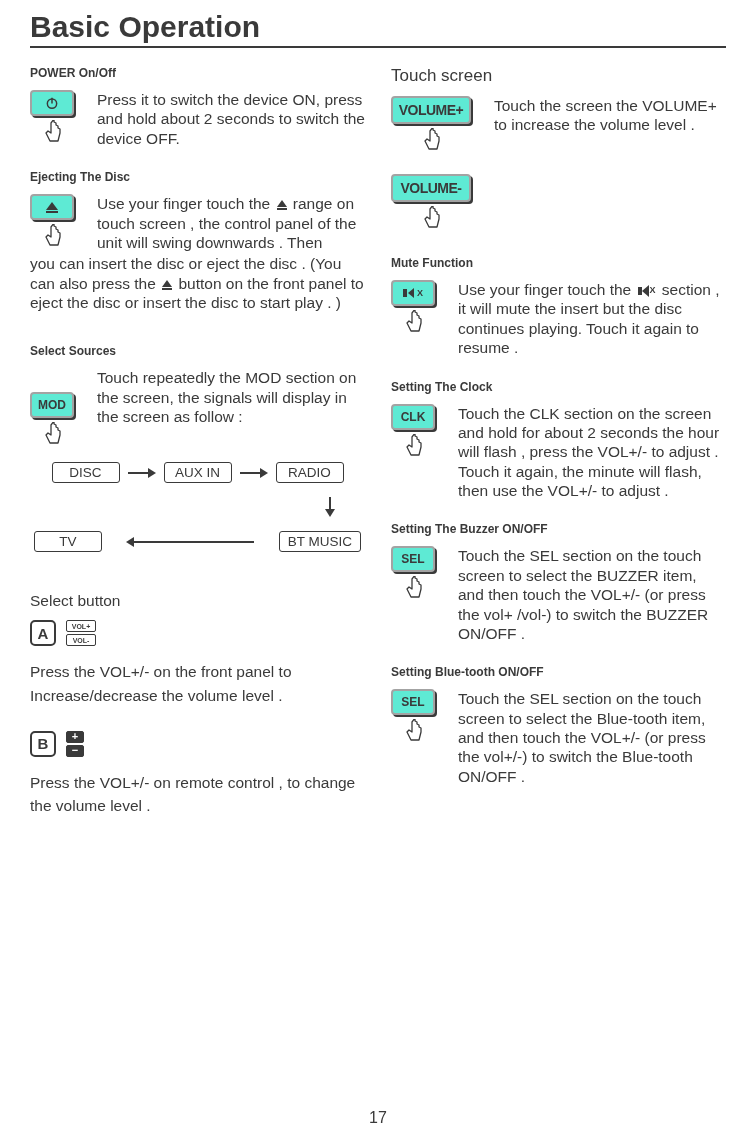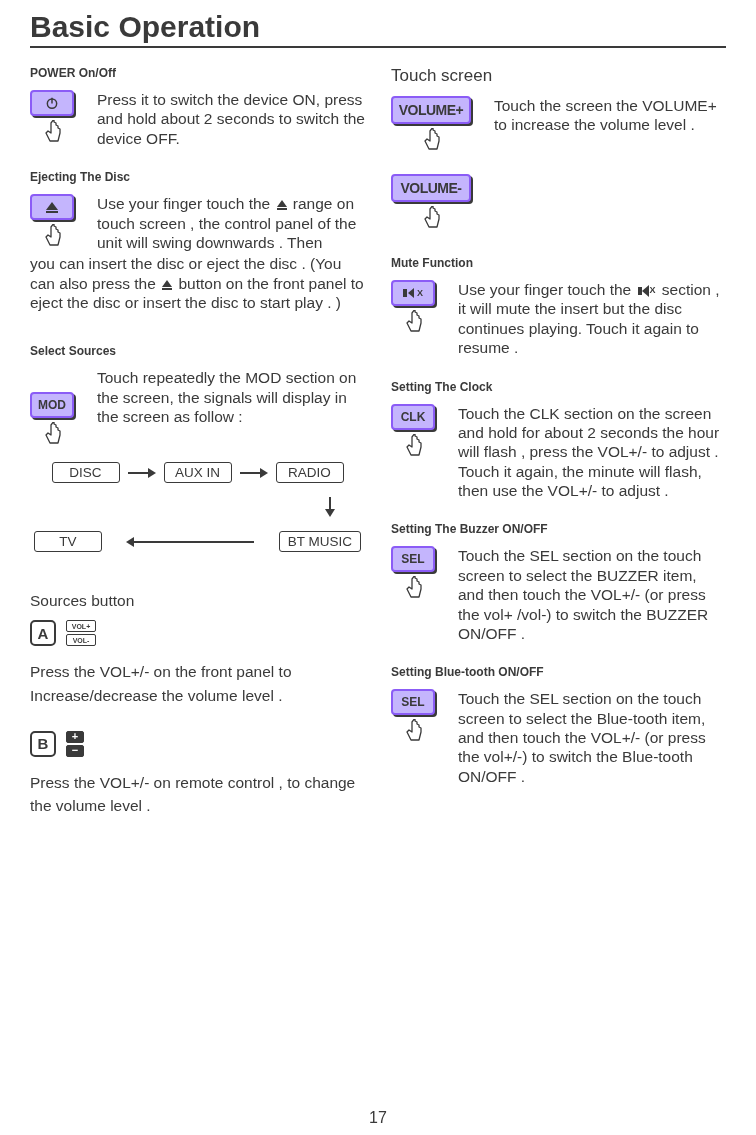--- a/index.html
+++ b/index.html
@@ -34,26 +34,26 @@
   }
   .body-text-wide {
     font-size: 15.5px;
     line-height: 1.25;
   }
 
   
   .btn-col { display: flex; flex-direction: column; align-items: center; gap: 4px; margin-right: 4px; flex-shrink:0; }
   .fp-btn {
     width: 44px; height: 26px;
-    border: 2px solid #8b5cf6;
+    border: 2px solid #a3a3a3;
     border-radius: 4px;
     display:flex; align-items:center; justify-content:center;
     box-shadow: 2px 2px 0 0 #3a3a3a;
     font-size: 13px; font-weight:bold;
-    background:#c4b5fd;
+    background:#5eead4;
   }
   .fp-btn.wide { width: 80px; height: 28px; font-size:14px; letter-spacing: -0.5px;}
 
   
   .finger {
     width: 24px; height: 28px;
   }
   .finger svg { width:100%; height:100%; }
 
   
@@ -196,21 +196,21 @@
         </div>
         <div class="flow-row" style="width:100%; justify-content:space-between; padding:0 4px;">
           <div class="flow-box">TV</div>
           <div class="arrow-l"></div>
           <div class="flow-box">BT MUSIC</div>
         </div>
       </div>
     </div>
 
     <div class="section" style="margin-top:18px;">
-      <div class="sub-title">Sources button</div>
+      <div class="sub-title">Select button</div>
 
       <div class="vol-group">
         <div class="letter-badge">A</div>
         <div class="mini-btns">
           <div class="mini-btn">VOL+</div>
           <div class="mini-btn">VOL-</div>
         </div>
       </div>
       <div class="vol-text">Press the VOL+/- on the front panel  to Increase/decrease the volume level .</div>
 

